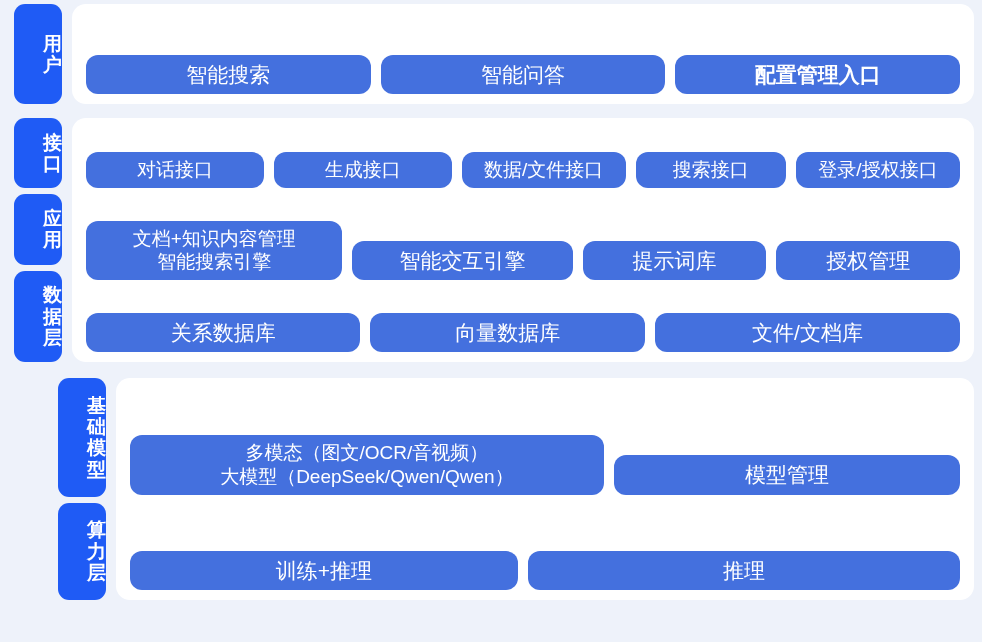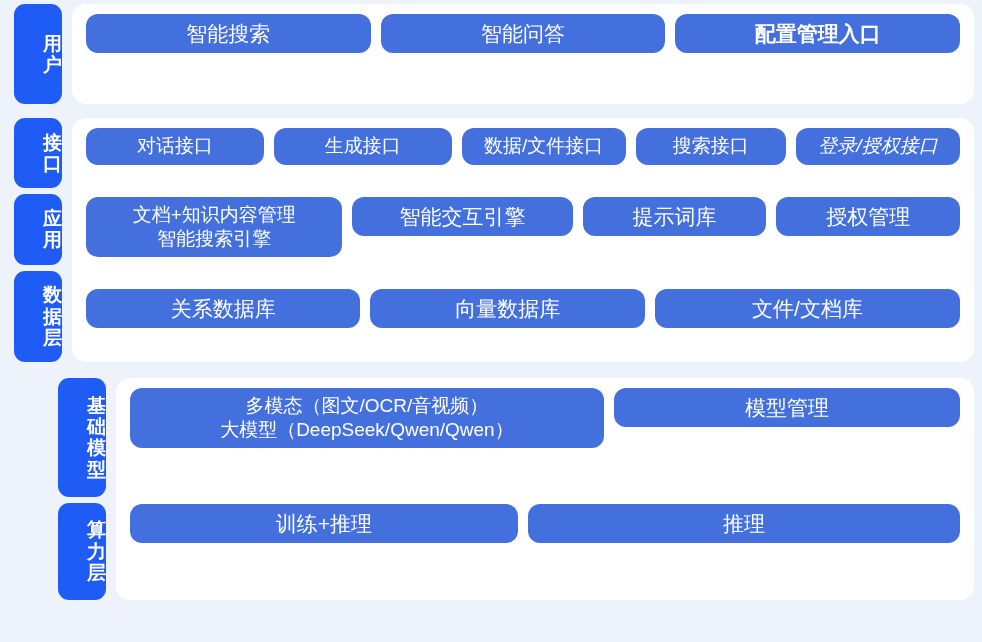--- a/index.html
+++ b/index.html
@@ -77,21 +77,21 @@
     flex-direction: column;
     justify-content: center;
     gap: 9px;
     padding: 10px 14px;
   }
 
   .row {
     display: flex;
     gap: 10px;
     flex: 1 1 auto;
-    align-items: flex-start;
+    align-items: flex-end;
   }
 
   
   .card {
     background: #4470de;
     color: #ffffff;
     border-radius: 12px;
     display: flex;
     align-items: center;
     justify-content: center;
@@ -137,21 +137,21 @@
         <span>数据层</span>
       </div>
     </div>
     <div class="panel">
 
       <div class="row">
         <div class="card small" style="flex:1.15 1 0;">对话接口</div>
         <div class="card small" style="flex:1.15 1 0;">生成接口</div>
         <div class="card small" style="flex:1.05 1 0;">数据/文件接口</div>
         <div class="card small" style="flex:0.95 1 0;">搜索接口</div>
-        <div class="card small" style="flex:1.05 1 0;font-style:italic;">登录/授权接口</div>
+        <div class="card small" style="flex:1.05 1 0;">登录/授权接口</div>
       </div>
 
       <div class="row">
         <div class="card two-line" style="flex:1.3 1 0;">文档+知识内容管理
 智能搜索引擎</div>
         <div class="card" style="flex:1.1 1 0;">智能交互引擎</div>
         <div class="card" style="flex:0.9 1 0;">提示词库</div>
         <div class="card" style="flex:0.9 1 0;">授权管理</div>
       </div>
 

